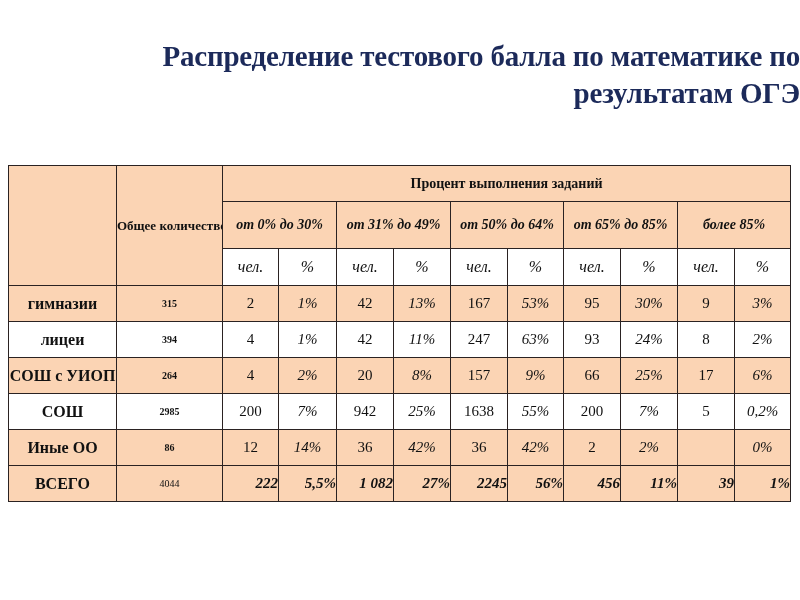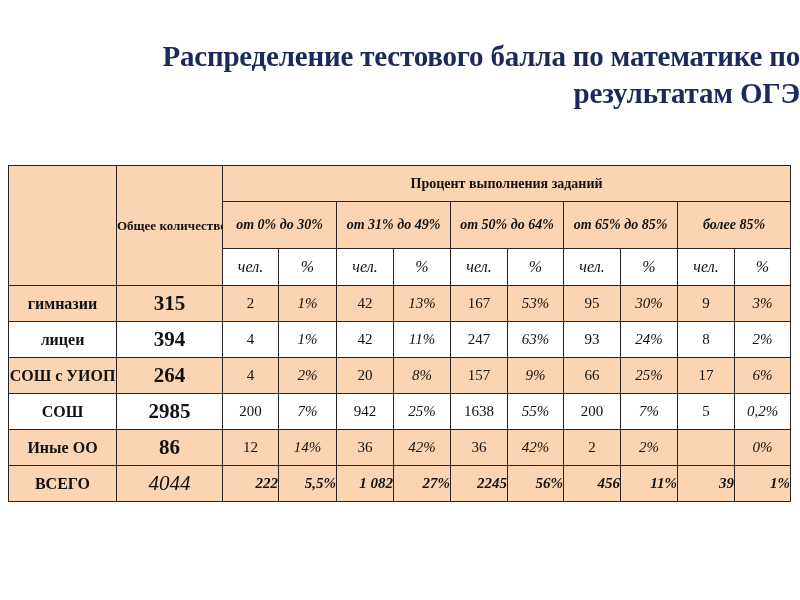--- a/index.html
+++ b/index.html
@@ -26,24 +26,24 @@
     .peach { background: #fbd4b4; margin-top: 15px; }
     .white { background: #ffffff; }
     th.corner { }
     th.total-head { font-weight: bold; font-size: 13px; line-height: 15px; white-space: normal; }
     th.group-head { font-weight: bold; font-size: 14px; height: 35px; }
     th.range-head { font-weight: bold; font-style: italic; font-size: 14px; height: 46px; font-family: Liberation Serif, serif; }
     th.sub-head { font-weight: normal; font-style: italic; font-size: 16px; height: 36px; }
     td.rowlabel { font-weight: bold; font-size: 16px; }
     td.num { font-size: 15px; }
     td.pct { font-size: 15px; font-style: italic; }
-    td.total-num { font-weight: bold; font-size: 21px; }
+    td.total-num { font-weight: bold; font-size: 10px; }
     tr.datarow td { height: 35px; }
     tr.total td.num, tr.total td.pct { font-style: italic; font-weight: bold; text-align: right; }
-    tr.total td.total-num { font-style: italic; font-weight: normal; }
+    tr.total td.total-num { font-weight: normal; }
   </style>
 </head>
 <body>
 
 <div class="title">
   <div>Распределение тестового балла по математике по</div>
   <div>результатам ОГЭ</div>
 </div>
 
 <table class="grid">

